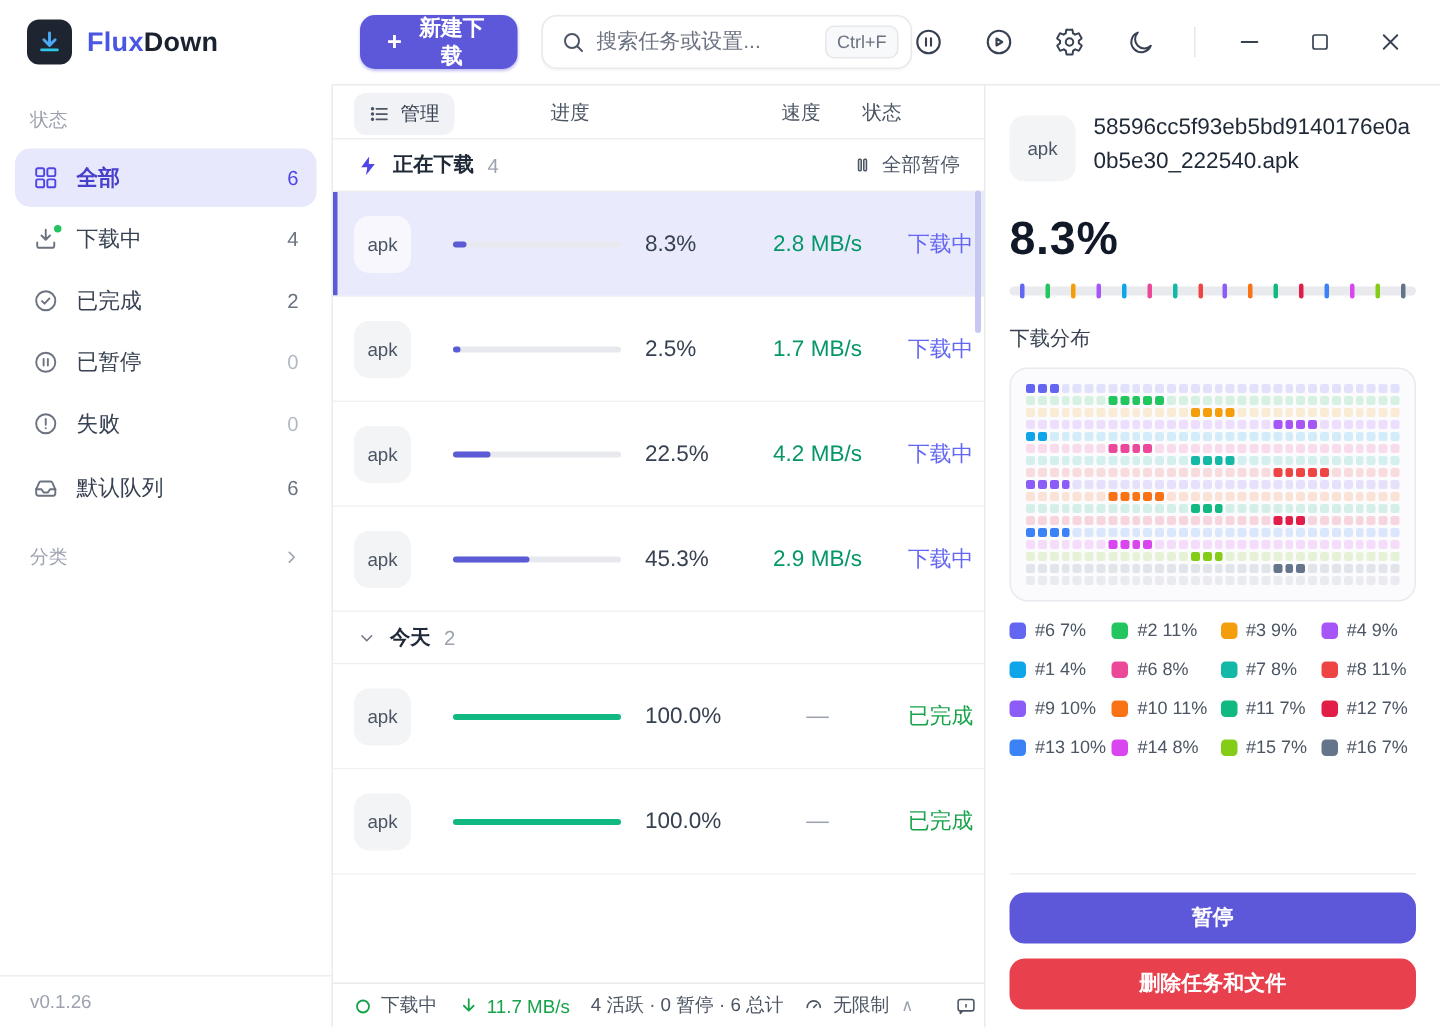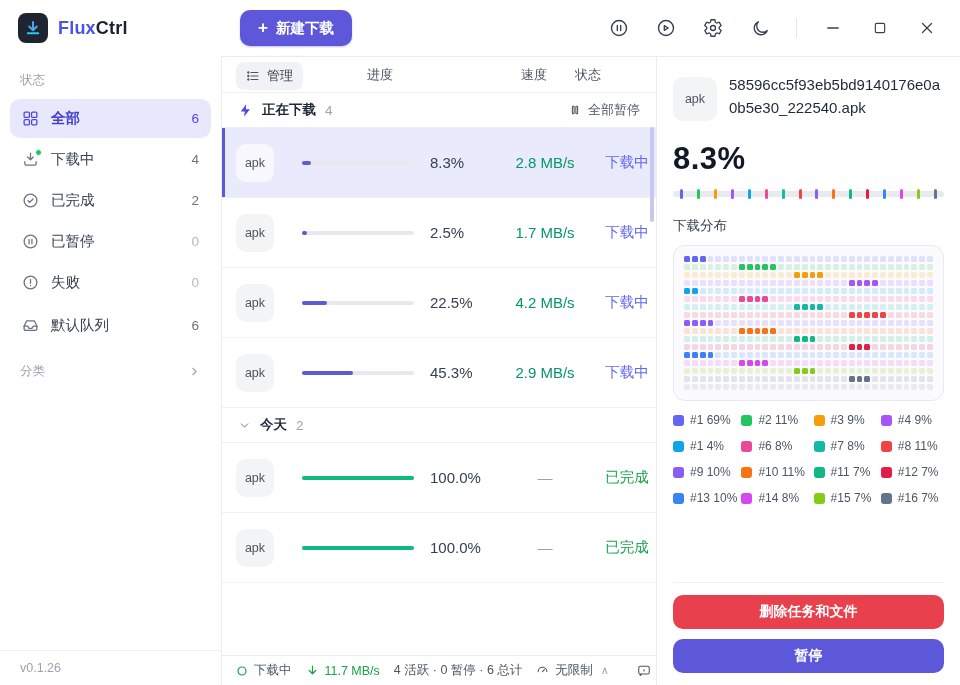--- a/index.html
+++ b/index.html
@@ -114,27 +114,37 @@
 
   <header class="topbar">
     <div class="brand">
       <div class="logo">
         <svg width="18" height="18" viewBox="0 0 24 24" fill="none" stroke="#39b9f0" stroke-width="2.6" stroke-linecap="round" stroke-linejoin="round">
           <path d="M12 4v10M7 10l5 5 5-5" stroke="#4aa8f5"></path>
             <path d="M5 19h14" stroke="#2fc7e8"></path>
         </svg>
       </div>
       <div class="brandname">
-        <span class="b1">Flux</span><span class="b2">Ctrl</span>
+        <span class="b1">Flux</span><span class="b2">Down</span>
       </div>
     </div>
     <button class="new-btn">
       <span class="plus">+</span>
       <span>新建下载</span>
     </button>
+    <div class="search">
+      <span>
+        <svg width="16" height="16" viewBox="0 0 24 24" fill="none" stroke="#4b5563" stroke-width="2" stroke-linecap="round">
+            <circle cx="11" cy="11" r="7"></circle>
+            <path d="M16.5 16.5 21 21"></path>
+          </svg>
+      </span>
+      <span class="ph">搜索任务或设置...</span>
+      <kbd>Ctrl+F</kbd>
+    </div>
     <div class="top-icons">
       <span class="tico">
         <svg width="20" height="20" viewBox="0 0 24 24" fill="none" stroke="#374151" stroke-width="1.7" stroke-linecap="round">
             <circle cx="12" cy="12" r="9"></circle>
             <path d="M10 9v6M14 9v6"></path>
           </svg>
       </span>
       <span class="tico">
         <svg width="20" height="20" viewBox="0 0 24 24" fill="none" stroke="#374151" stroke-width="1.7" stroke-linejoin="round">
             <circle cx="12" cy="12" r="9"></circle>
@@ -958,21 +968,21 @@
               <div class="hcell" style="background: rgba(156, 163, 175, 0.17);"></div>
               <div class="hcell" style="background: rgba(156, 163, 175, 0.17);"></div>
               <div class="hcell" style="background: rgba(156, 163, 175, 0.17);"></div>
               <div class="hcell" style="background: rgba(156, 163, 175, 0.17);"></div>
               <div class="hcell" style="background: rgba(156, 163, 175, 0.17);"></div>
             </div>
         </div>
         <div class="legend" id="legend">
             <span class="leg-it">
               <span class="leg-sq" style="background:#6366f1"></span>
-    <span>#1 69%</span>
+    <span>#6 7%</span>
             </span>
             <span class="leg-it">
               <span class="leg-sq" style="background:#22c55e"></span>
     <span>#2 11%</span>
             </span>
             <span class="leg-it">
               <span class="leg-sq" style="background:#f59e0b"></span>
     <span>#3 9%</span>
             </span>
             <span class="leg-it">
@@ -1022,19 +1032,19 @@
             <span class="leg-it">
               <span class="leg-sq" style="background:#84cc16"></span>
     <span>#15 7%</span>
             </span>
             <span class="leg-it">
               <span class="leg-sq" style="background:#64748b"></span>
     <span>#16 7%</span>
             </span>
           </div>
         <div class="det-actions">
+          <button class="abtn pause">暂停</button>
           <button class="abtn del">删除任务和文件</button>
-          <button class="abtn pause">暂停</button>
         </div>
       </div>
     </aside>
   </div>
 </div>
 
 </body></html>

